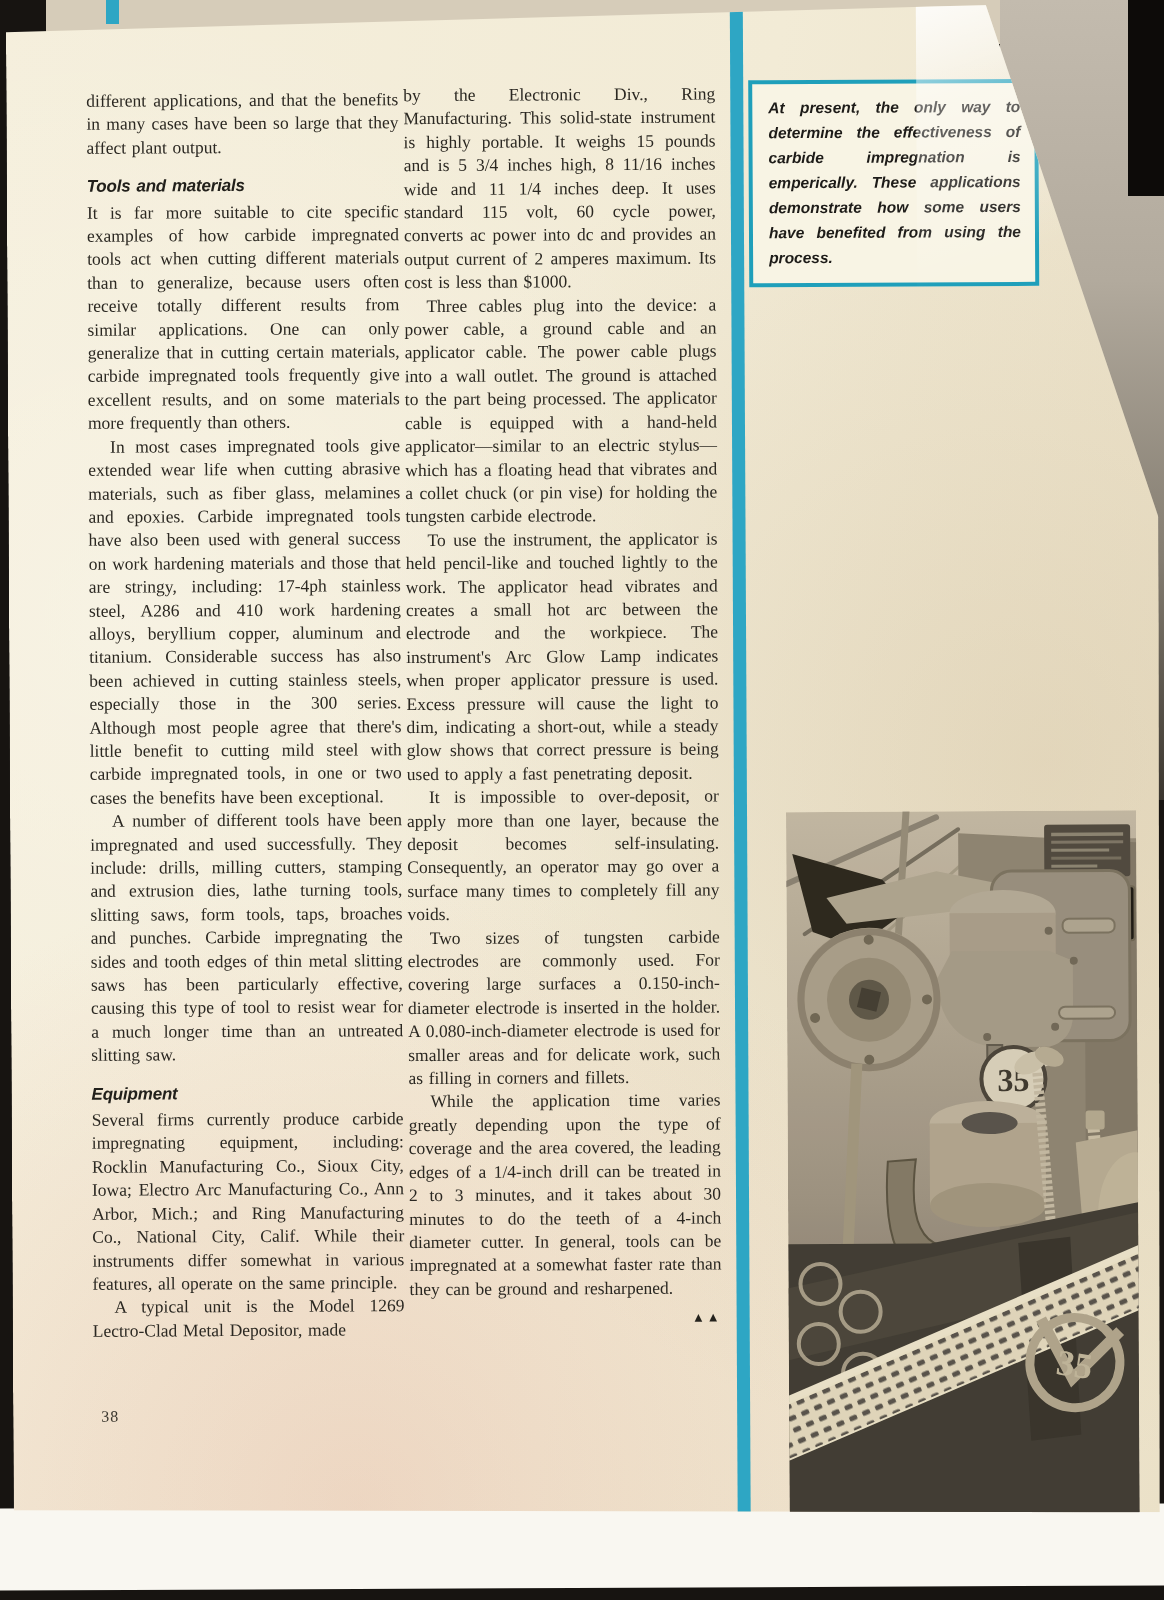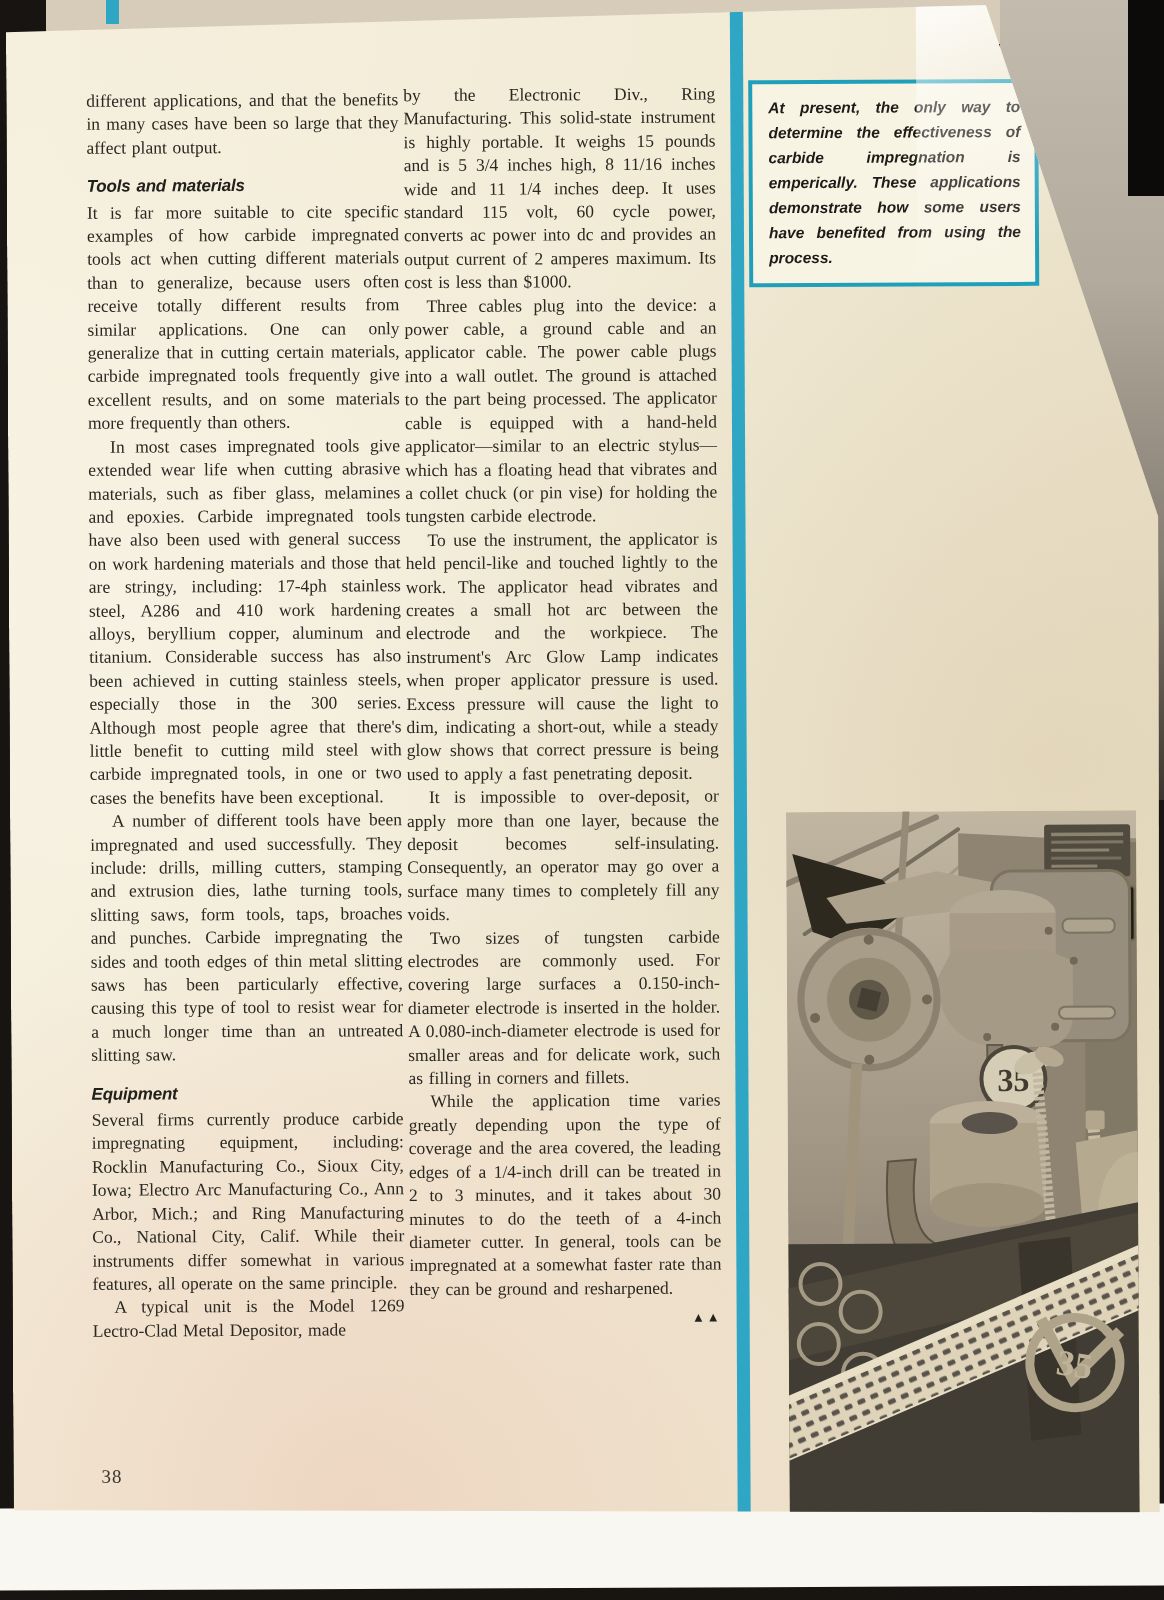--- a/index.html
+++ b/index.html
@@ -49,21 +49,21 @@
     position:absolute;left:742px;top:76px;width:252px;
     border:4px solid #1f9fba;background:#f8f4e4;
     padding:11px 14px 13px 16px;
     font-family:"Liberation Sans", sans-serif;font-weight:bold;font-style:italic;
     font-size:15.5px;line-height:25px;color:#1d1b18;text-align:justify;word-spacing:1px;
   }
   
   .photo{position:absolute;left:776px;top:808px;width:350px;height:710px;}
   .photo svg{display:block;}
   
-  .folio{position:absolute;left:88px;top:1458px;font-size:19px;color:#3a362e;letter-spacing:1px;}
+  .folio{position:absolute;left:88px;top:1400px;font-size:16px;color:#3a362e;letter-spacing:1px;}
 </style>
 </head>
 <body>
 
 <div class="behind-top">
   <div class="behind-top-teal" style="background: rgb(46, 166, 196);"></div>
 </div>
 <div class="behind-right"></div>
 <div class="behind-right-black"></div>
 <div class="bed-strip"></div>

